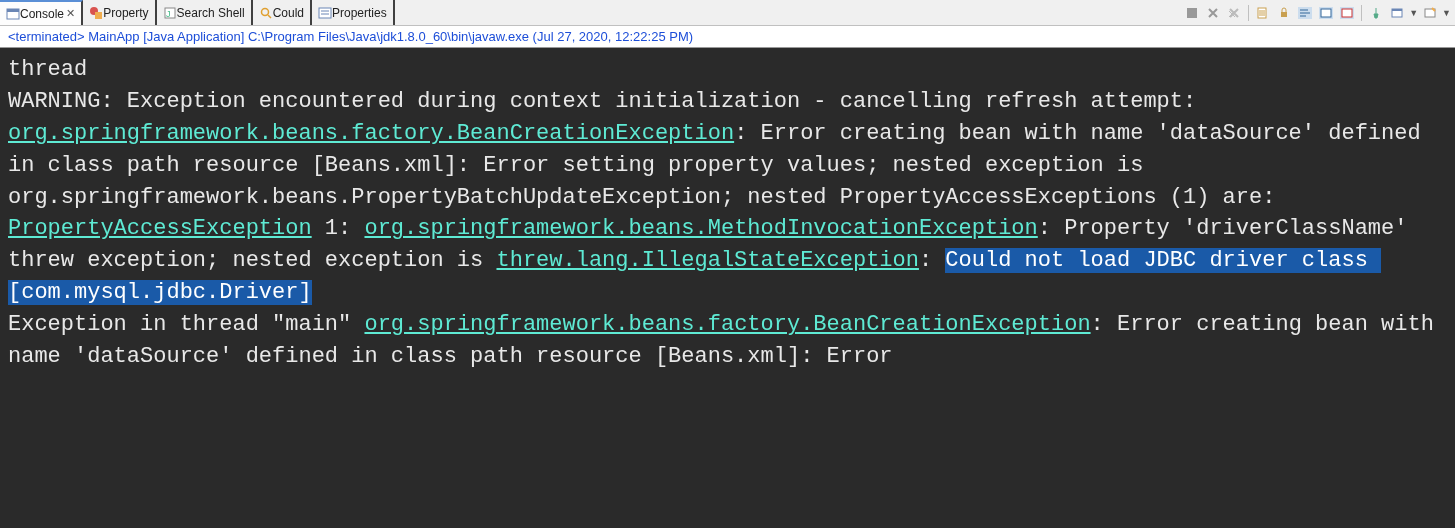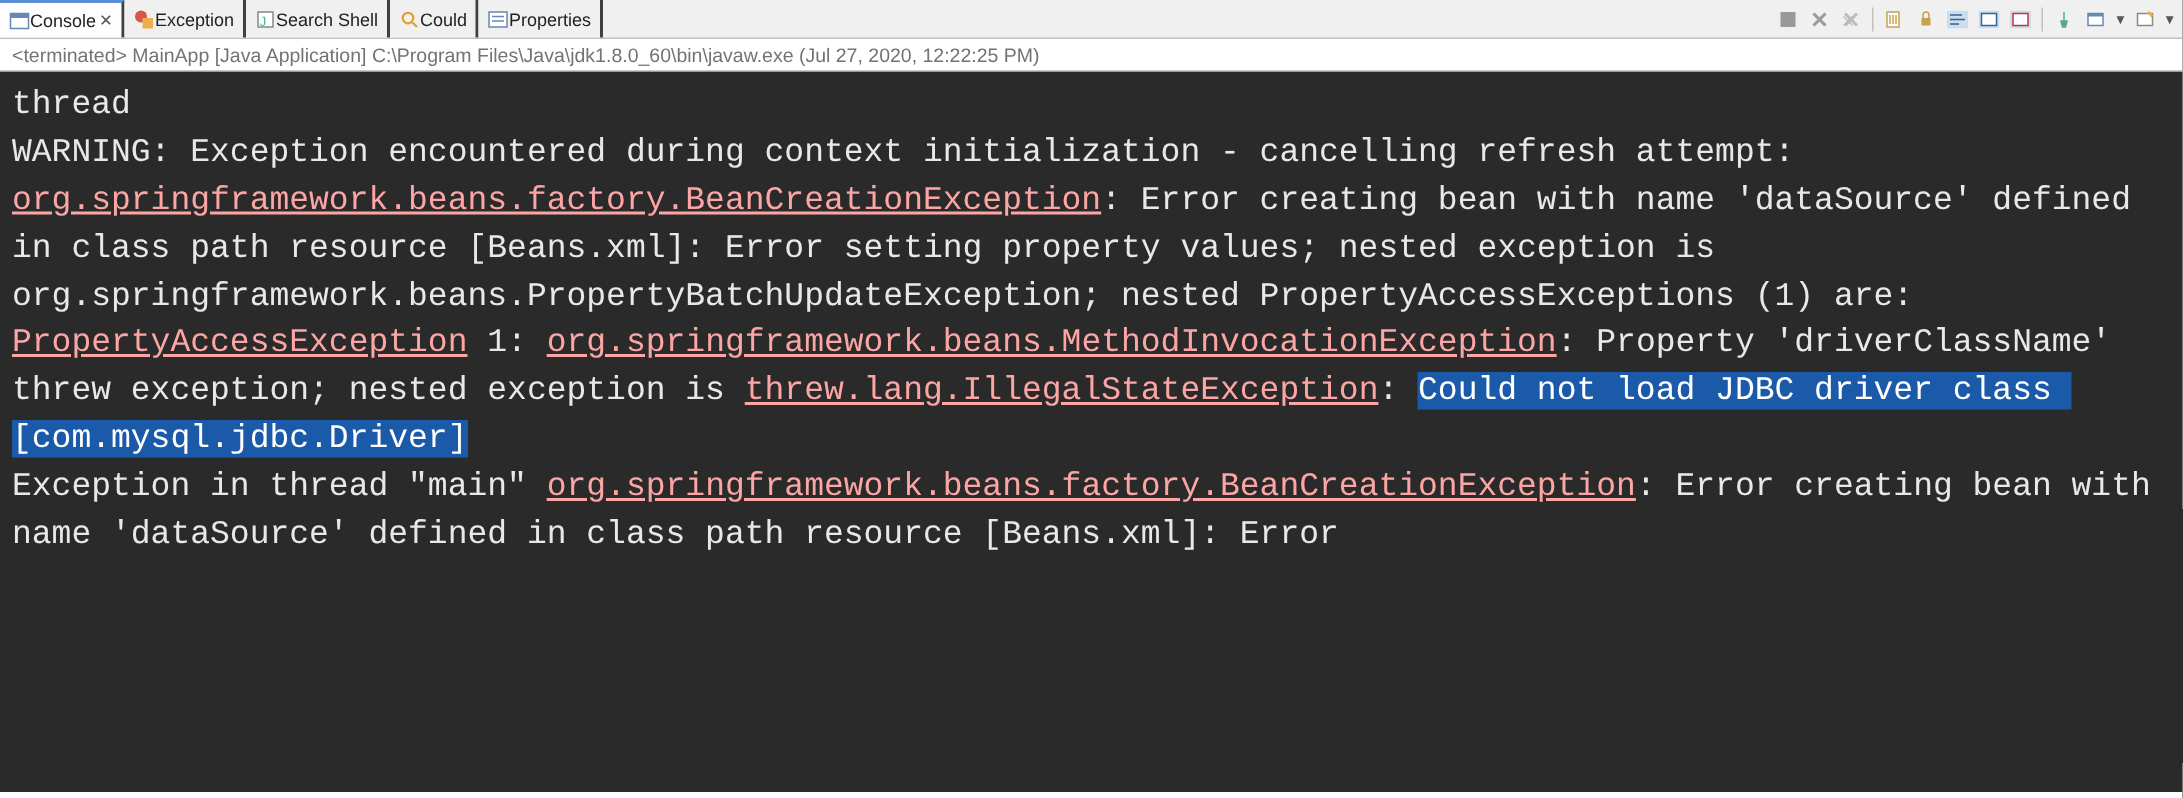--- a/index.html
+++ b/index.html
@@ -70,38 +70,38 @@
   }
   .tool-sep {
     width: 1px;
     height: 16px;
     background: #c0c0c0;
     margin: 0 2px;
   }
   .status-line {
     padding: 3px 8px;
     font-size: 13px;
-    color: #737373;
+    color: #1d4ed8;
     background: #fff;
     border-bottom: 1px solid #999;
   }
   .console {
     background: #2a2a2a;
     color: #e8e8e8;
     font-family: "Consolas", "Courier New", monospace;
     font-size: 22px;
     line-height: 1.45;
     padding: 6px 8px;
     white-space: pre-wrap;
     word-break: break-word;
     height: 480px;
     overflow: hidden;
   }
   .link {
-    color: #fca5a5;
+    color: #5eead4;
     text-decoration: underline;
     cursor: pointer;
   }
   .hl {
     background: #1a5aa8;
     color: #fff;
   }
 </style>
 </head>
 <body>
@@ -120,21 +120,21 @@
       <span class="close">✕</span>
     </div>
 
     <div class="tab">
       <span class="tab-icon">
         <svg width="14" height="14" viewBox="0 0 14 14">
             <circle cx="5" cy="5" r="4" fill="#d9534f"></circle>
             <rect x="6" y="6" width="7" height="7" fill="#f0ad4e"></rect>
           </svg>
       </span>
-      <span>Exception</span>
+      <span>Property</span>
     </div>
 
     <div class="tab">
       <span class="tab-icon">
         <svg width="14" height="14" viewBox="0 0 14 14">
             <rect x="2" y="2" width="10" height="10" fill="#fff" stroke="#888"></rect>
             <text x="3" y="11" font-size="9" fill="#4b8">J</text>
           </svg>
       </span>
       <span>Search Shell</span>

